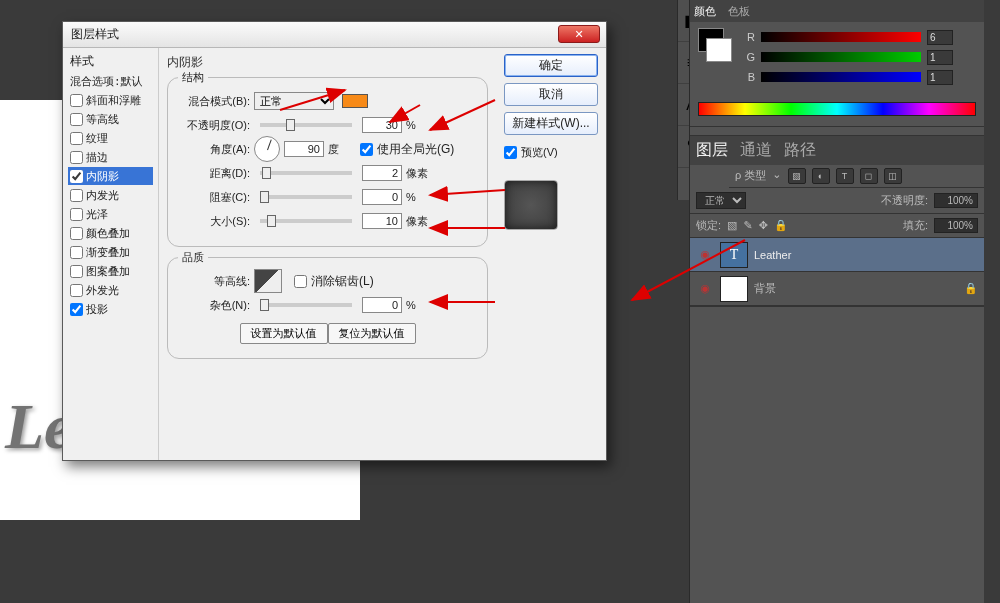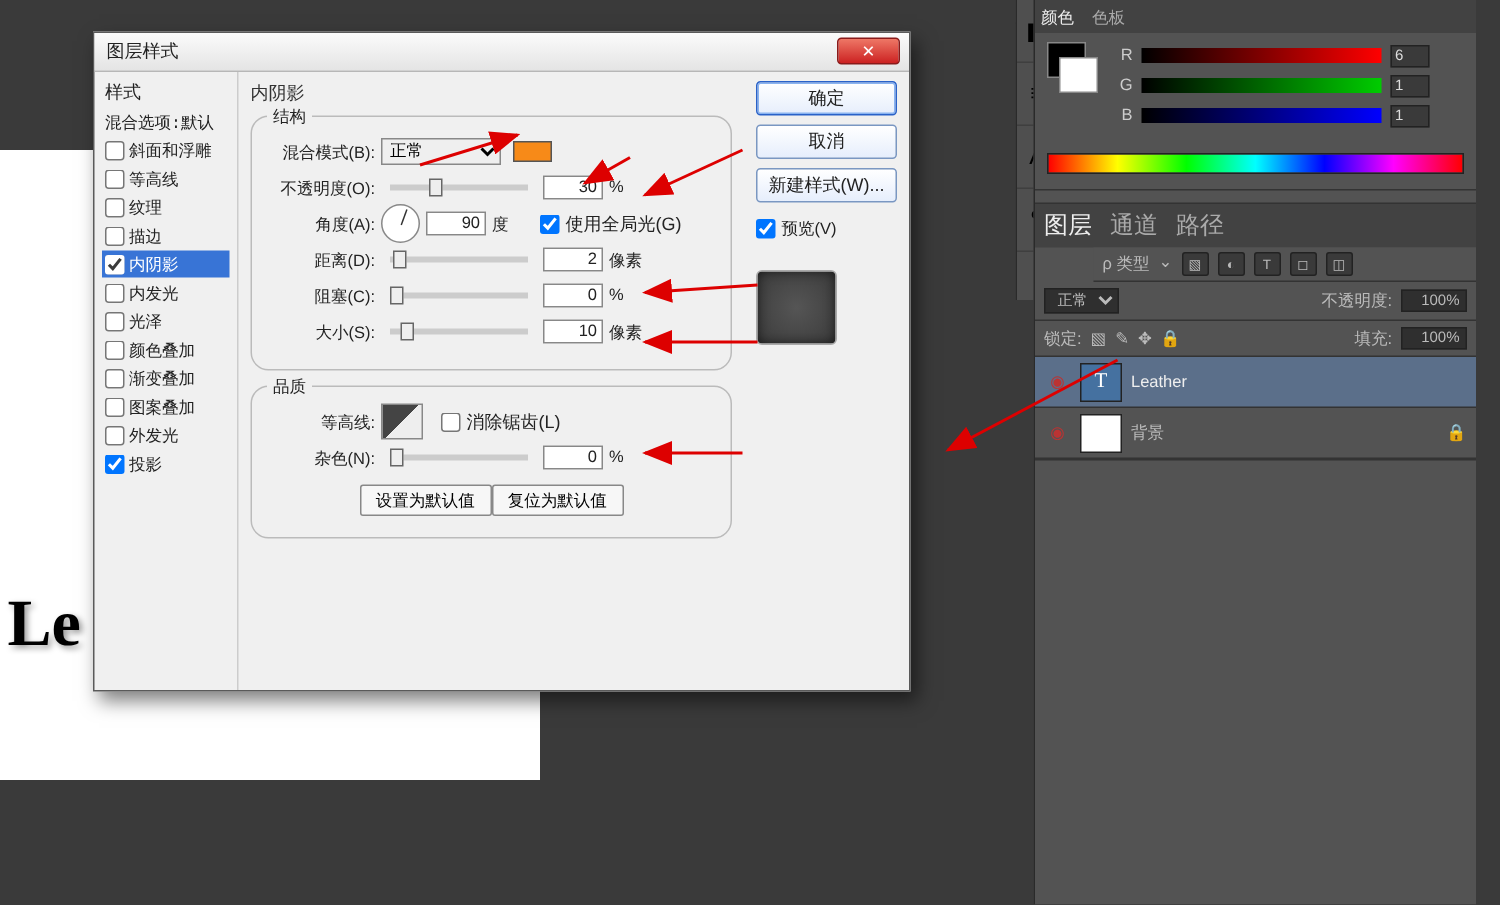--- a/index.html
+++ b/index.html
@@ -1,20 +1,20 @@
 <!DOCTYPE html>
 <html><head>
 <meta charset="utf-8">
 <style>
 * { box-sizing: border-box; margin: 0; padding: 0; font-family: "Microsoft YaHei", Arial, sans-serif; }
 body { background: #3a3a3a; width: 1000px; height: 603px; overflow: hidden; position: relative; }
 
 
 .canvas-bg { position: absolute; left: 0; top: 100px; width: 360px; height: 420px; background: #fff; }
-.canvas-text { position: absolute; left: 5px; top: 290px; font-size: 44px; font-family: Georgia, serif; font-weight: bold; color: #000000; text-shadow: 2px 2px 4px rgba(0,0,0,0.4); }
+.canvas-text { position: absolute; left: 5px; top: 290px; font-size: 64px; font-family: Georgia, serif; font-style: italic; font-weight: bold; color: #737373; text-shadow: 2px 2px 4px rgba(0,0,0,0.4); }
 
 
 .right-panel { position: absolute; right: 16px; top: 0; width: 295px; height: 603px; background: #535353; border-left: 1px solid #2a2a2a; font-size: 11px; color: #bbb; }
 .right-toolstrip { position: absolute; right: 295px; top: 0; width: 28px; height: 200px; background: #4f4f4f; border-left: 1px solid #2a2a2a; }
 .right-toolstrip-top { position: absolute; right: 295px; top: 0; width: 28px; height: 16px; background: #444; border-bottom: 1px solid #2a2a2a; }
 .right-toolstrip .slot { width: 100%; height: 42px; display:flex; align-items:center; justify-content:center; border-bottom:1px solid #3f3f3f; }
 
 .panel-section { border-bottom: 1px solid #333; }
 .panel-tabs { display: flex; background: #424242; height: 22px; align-items: center; padding-left: 4px; gap: 12px; }
 .panel-tabs span { color: #aaa; font-size: 11px; }

